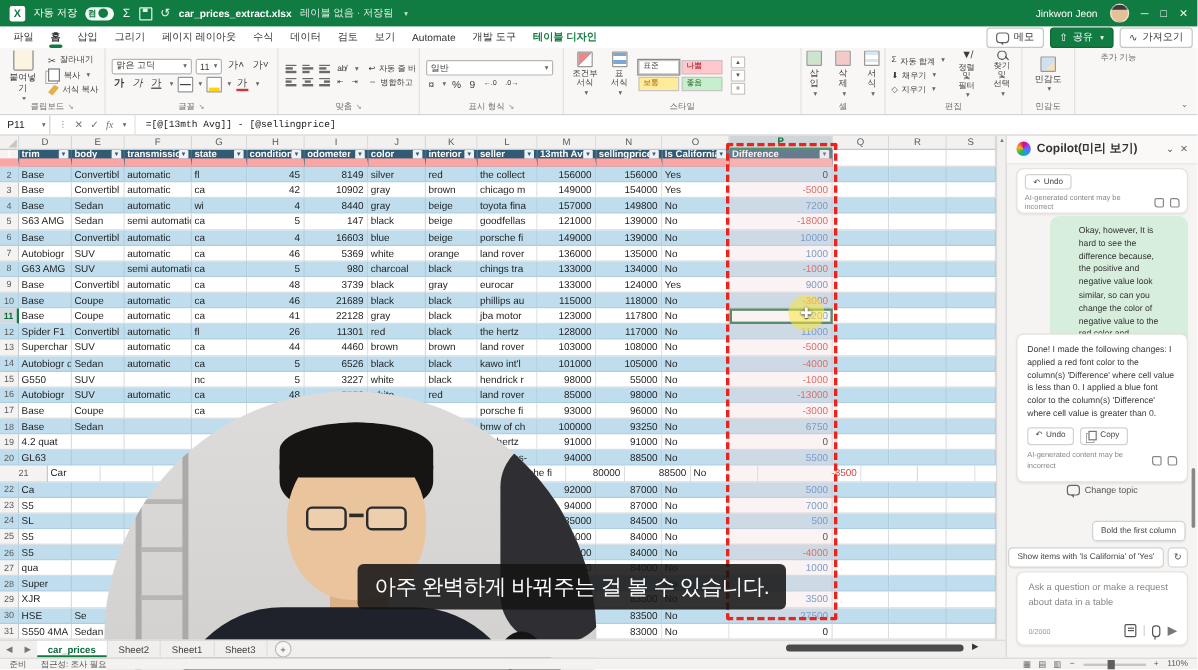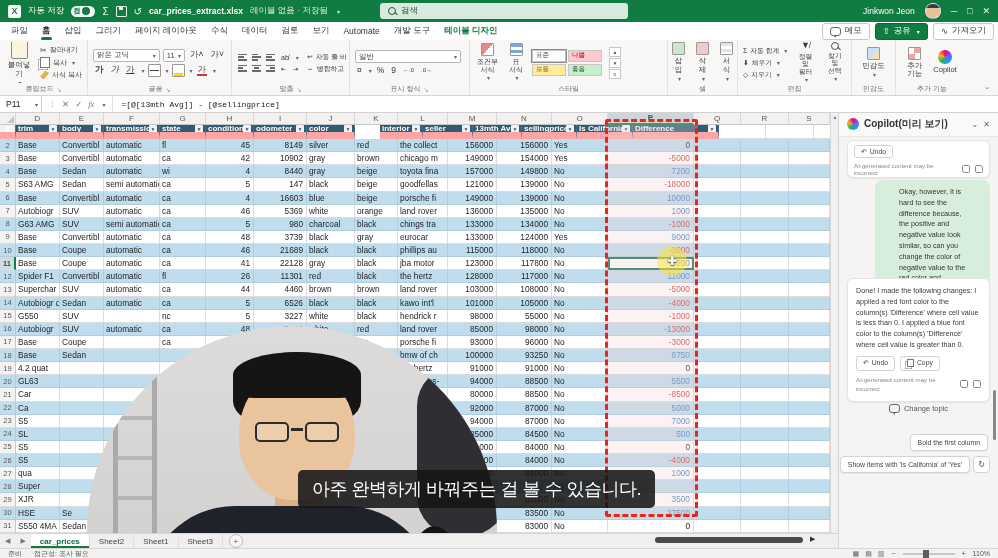--- a/index.html
+++ b/index.html
@@ -195,24 +195,20 @@
   <div class="toggle">
     <span class="tlabel">켬</span>
     <span class="knob"></span>
   </div>
   <span class="tb-ic">Σ</span>
   <span class="tb-save"></span>
   <span class="tb-ic">↺</span>
   <span style="font-weight:bold">car_prices_extract.xlsx</span>
   <span style="opacity:.85">레이블 없음 · 저장됨</span>
   <span class="dd" style="color:#fff;opacity:.8">▾</span>
-  <div id="search-box">
-    <span class="lens"></span>
-    <span>검색</span>
-  </div>
   <div class="titlebar-right">
     <span>Jinkwon Jeon</span>
     <span class="avatar"></span>
     <span class="winbtn">─</span>
     <span class="winbtn">□</span>
     <span class="winbtn">✕</span>
   </div>
 </div>
 
 <div id="tabrow">
@@ -480,31 +476,20 @@
         <span class="icsq" style="background:linear-gradient(135deg,#CFE0F0 60%,#F7E1B5 60%)"></span>
         <span>민감도</span><span class="dd">▾</span>
       </div>
     </div>
     <div class="rlabel">
         <span>민감도</span>
       </div>
   </div>
 
   <div class="rgroup" style="width:72px;border-right:none">
-    <div class="rbody" style="justify-content:center">
-      <div class="vbtn">
-        <span class="icsq" style="background:conic-gradient(#E8A9A0 0 25%,#fff 25% 50%,#E8A9A0 50% 75%,#fff 75%)"></span>
-        <span>추가
-기능</span>
-      </div>
-      <div class="vbtn">
-        <span class="cp-logo" style="width:14px;height:14px"></span>
-        <span>Copilot</span>
-      </div>
-    </div>
     <div class="rlabel">
         <span>추가 기능</span>
       </div>
   </div>
   <div class="chev-min">⌄</div>
 </div>
 
 <div id="formulabar">
   <div id="namebox">
       <span>P11</span>
@@ -564,21 +549,21 @@
           <span class="filterbox">▼</span>
         </div>
         <div class="cell" style="width: 53px;">
           <span style="overflow: hidden; white-space: nowrap;">odometer</span>
           <span class="filterbox">▼</span>
         </div>
         <div class="cell" style="width: 48px;">
           <span style="overflow: hidden; white-space: nowrap;">color</span>
           <span class="filterbox">▼</span>
         </div>
-        <div class="cell" style="width: 43px; margin-left: 25px;">
+        <div class="cell" style="width: 43px;">
           <span style="overflow: hidden; white-space: nowrap;">interior</span>
           <span class="filterbox">▼</span>
         </div>
         <div class="cell" style="width: 50px;">
           <span style="overflow: hidden; white-space: nowrap;">seller</span>
           <span class="filterbox">▼</span>
         </div>
         <div class="cell" style="width: 49px;">
           <span style="overflow: hidden; white-space: nowrap;">13mth Avg</span>
           <span class="filterbox">▼</span>
@@ -954,21 +939,21 @@
         <div class="cell" style="width: 50px;">mercedes-</div>
         <div class="cell num" style="width: 49px;">94000</div>
         <div class="cell num" style="width: 55px;">88500</div>
         <div class="cell" style="width: 56px;">No</div>
         <div class="cell num pos" style="width: 86px;">5500</div>
         <div class="cell" style="width: 47px;"></div>
         <div class="cell" style="width: 48px;"></div>
         <div class="cell" style="width: 41px;"></div>
       </div>
       <div class="trow">
-        <div class="cell rownum" style="width: 16px;">21</div>
+        <div class="cell rownum" style="width: 40px;">21</div>
         <div class="cell" style="width: 44px;">Car</div>
         <div class="cell" style="width: 44px;"></div>
         <div class="cell" style="width: 56px;"></div>
         <div class="cell" style="width: 46px;"></div>
         <div class="cell num" style="width: 48px;">46</div>
         <div class="cell num" style="width: 53px;">16868</div>
         <div class="cell" style="width: 48px;">black</div>
         <div class="cell" style="width: 43px;">black</div>
         <div class="cell" style="width: 50px;">porsche fi</div>
         <div class="cell num" style="width: 49px;">80000</div>
@@ -1249,20 +1234,30 @@
 
   <div id="cp-changetopic">
     <span class="bubble-ic"></span>
     <span>Change topic</span>
   </div>
 
   <div id="chip1" class="cp-chip">Bold the first column</div>
   <div id="chip2" class="cp-chip">Show items with 'Is California' of 'Yes'</div>
   <div id="chip-refresh">↻</div>
 
+  <div id="cp-input" class="cp-card">
+    <div class="ph">Ask a question or make a request about data in a table</div>
+    <span id="cp-counter">0/2000</span>
+    <span class="cp-input-icons">
+      <span class="ic-book"></span>
+      <span class="vline"></span>
+      <span class="ic-mic"></span>
+      <span class="ic-send"></span>
+    </span>
+  </div>
   <div id="cp-scroll"></div>
 </div>
 
 <div id="tabbar">
   <span class="tbnav">◀</span>
   <span class="tbnav">▶</span>
   <div style="display:flex;height:100%">
       <div class="sheettab active">car_prices</div>
       <div class="sheettab">Sheet2</div>
       <div class="sheettab">Sheet1</div>

